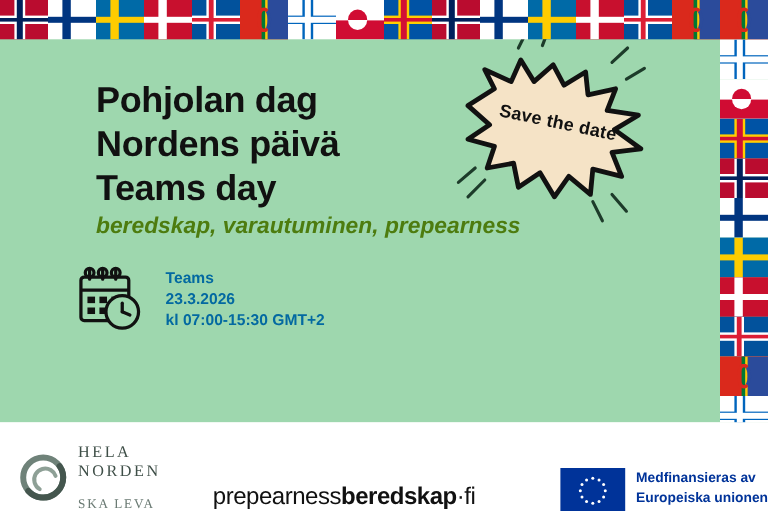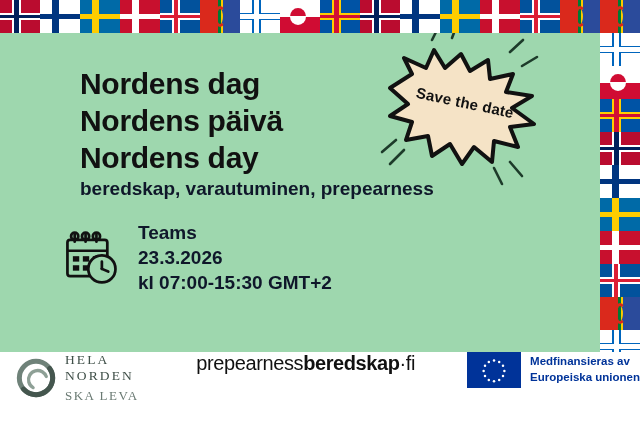--- a/index.html
+++ b/index.html
@@ -85,54 +85,54 @@
   .f-ax .cross-h { position:absolute; left:0; top:44%; width:100%; height:12%; background:#d21034; z-index:2;}
 
   
   .headings { position: absolute; left: 80px; top: 66px; z-index: 3; }
   .head-line {
     font-size: 30px; font-weight: bold; color: #111; line-height: 1.23;
     letter-spacing: -0.3px; white-space: nowrap;
   }
   .subtitle {
     position: absolute; left: 80px; top: 178px; z-index: 3;
-    font-size: 19px; font-weight: bold; color: #0f172a; white-space: nowrap;
+    font-size: 19px; font-weight: bold; color: #4d7c0f; white-space: nowrap; font-style: italic;
   }
 
   
   .starburst { position: absolute; left: 382px; top: 44px; width: 158px; height: 125px; z-index: 4; }
   .starburst svg { width: 100%; height: 100%; overflow: visible; }
   .burst-text {
     position: absolute; left: 28px; top: 50px; width: 110px;
     transform: rotate(12deg);
     font-size: 15px; font-weight: bold; color: #111;
     text-align: center; letter-spacing: 0.2px;
   }
 
   
   .event-block { position: absolute; left: 62px; top: 220px; display: flex; align-items: center; gap: 18px; z-index: 3; }
   .cal-icon { width: 58px; height: 58px; flex: 0 0 58px; }
   .event-lines { display: flex; flex-direction: column; }
-  .event-line { font-size: 19px; font-weight: bold; color: #0f172a; line-height: 1.32; white-space: nowrap; }
+  .event-line { font-size: 13px; font-weight: bold; color: #0369a1; line-height: 1.32; white-space: nowrap; }
 
   
   .footer {
     position: absolute; left: 0; top: 352px; width: 640px; height: 74px;
-    background: #fff; display: flex; align-items: flex-start; z-index: 6;
+    background: #fff; display: flex; align-items: flex-end; z-index: 6;
   }
   .logo-hela { display: flex; align-items: center; gap: 9px; margin-left: 16px; }
   .hela-mark { width: 40px; height: 40px; flex: 0 0 40px; }
   .hela-text { display: flex; flex-direction: column; }
   .hela-main { font-size: 13.5px; color: #3f4f48; letter-spacing: 2.1px; font-family: "Liberation Serif", serif; }
-  .hela-sub { font-size: 13px; color: #6a7a73; letter-spacing: 1.5px; font-family: "Liberation Serif", serif; margin-top: 4px; }
+  .hela-sub { font-size: 11px; color: #6a7a73; letter-spacing: 1.5px; font-family: "Liberation Serif", serif; margin-top: 13px; }
 
   .logo-lands { margin-left: 42px; font-size: 20px; color: #111; letter-spacing: -0.4px; white-space: nowrap; }
   .logo-lands b { font-weight: bold; }
 
-  .logo-eu { display: flex; align-items: center; gap: 9px; margin-left: 52px; }
+  .logo-eu { display: flex; align-items: center; gap: 9px; margin-left: 71px; }
   .eu-flag { width: 54px; height: 36px; flex: 0 0 54px; background: #003399; position: relative; }
   .eu-text { font-size: 11.5px; font-weight: bold; color: #003399; line-height: 1.35; white-space: nowrap; }
 </style>
 </head>
 <body>
 
 <div class="poster">
 
   <div class="green-area"></div>
 
@@ -224,23 +224,23 @@
         <i class="sami-ring"></i>
       </div>
     <div class="flag f-fo">
         <i class="cross-v"></i>
         <i class="cross-h"></i>
       </div>
 
   </div>
 
   <div class="headings">
-    <div class="head-line">Nordens dag</div>
+    <div class="head-line">Pohjolan dag</div>
     <div class="head-line">Nordens päivä</div>
-    <div class="head-line">Nordens day</div>
+    <div class="head-line">Teams day</div>
   </div>
   <div class="subtitle">beredskap, varautuminen, prepearness</div>
 
   <div class="starburst">
     <svg viewBox="0 0 158 125">
       <path d="M30,30 L22,14 L44,24 L52,6 L63,24 L79,10 L88,27 L106,16 L108,35 L131,30
                L124,48 L150,52 L130,64 L152,80 L128,83 L136,103 L112,97 L110,118 L92,103
                L80,120 L68,100 L50,112 L46,92 L24,96 L30,78 L8,72 L26,60 L8,44 Z" fill="#f5e3c6" stroke="#111111" stroke-width="4" stroke-linejoin="round"></path>
       <g stroke="#1d3b2a" stroke-width="2.6" stroke-linecap="round">
         <line x1="50" y1="-4" x2="58" y2="-20"></line>

